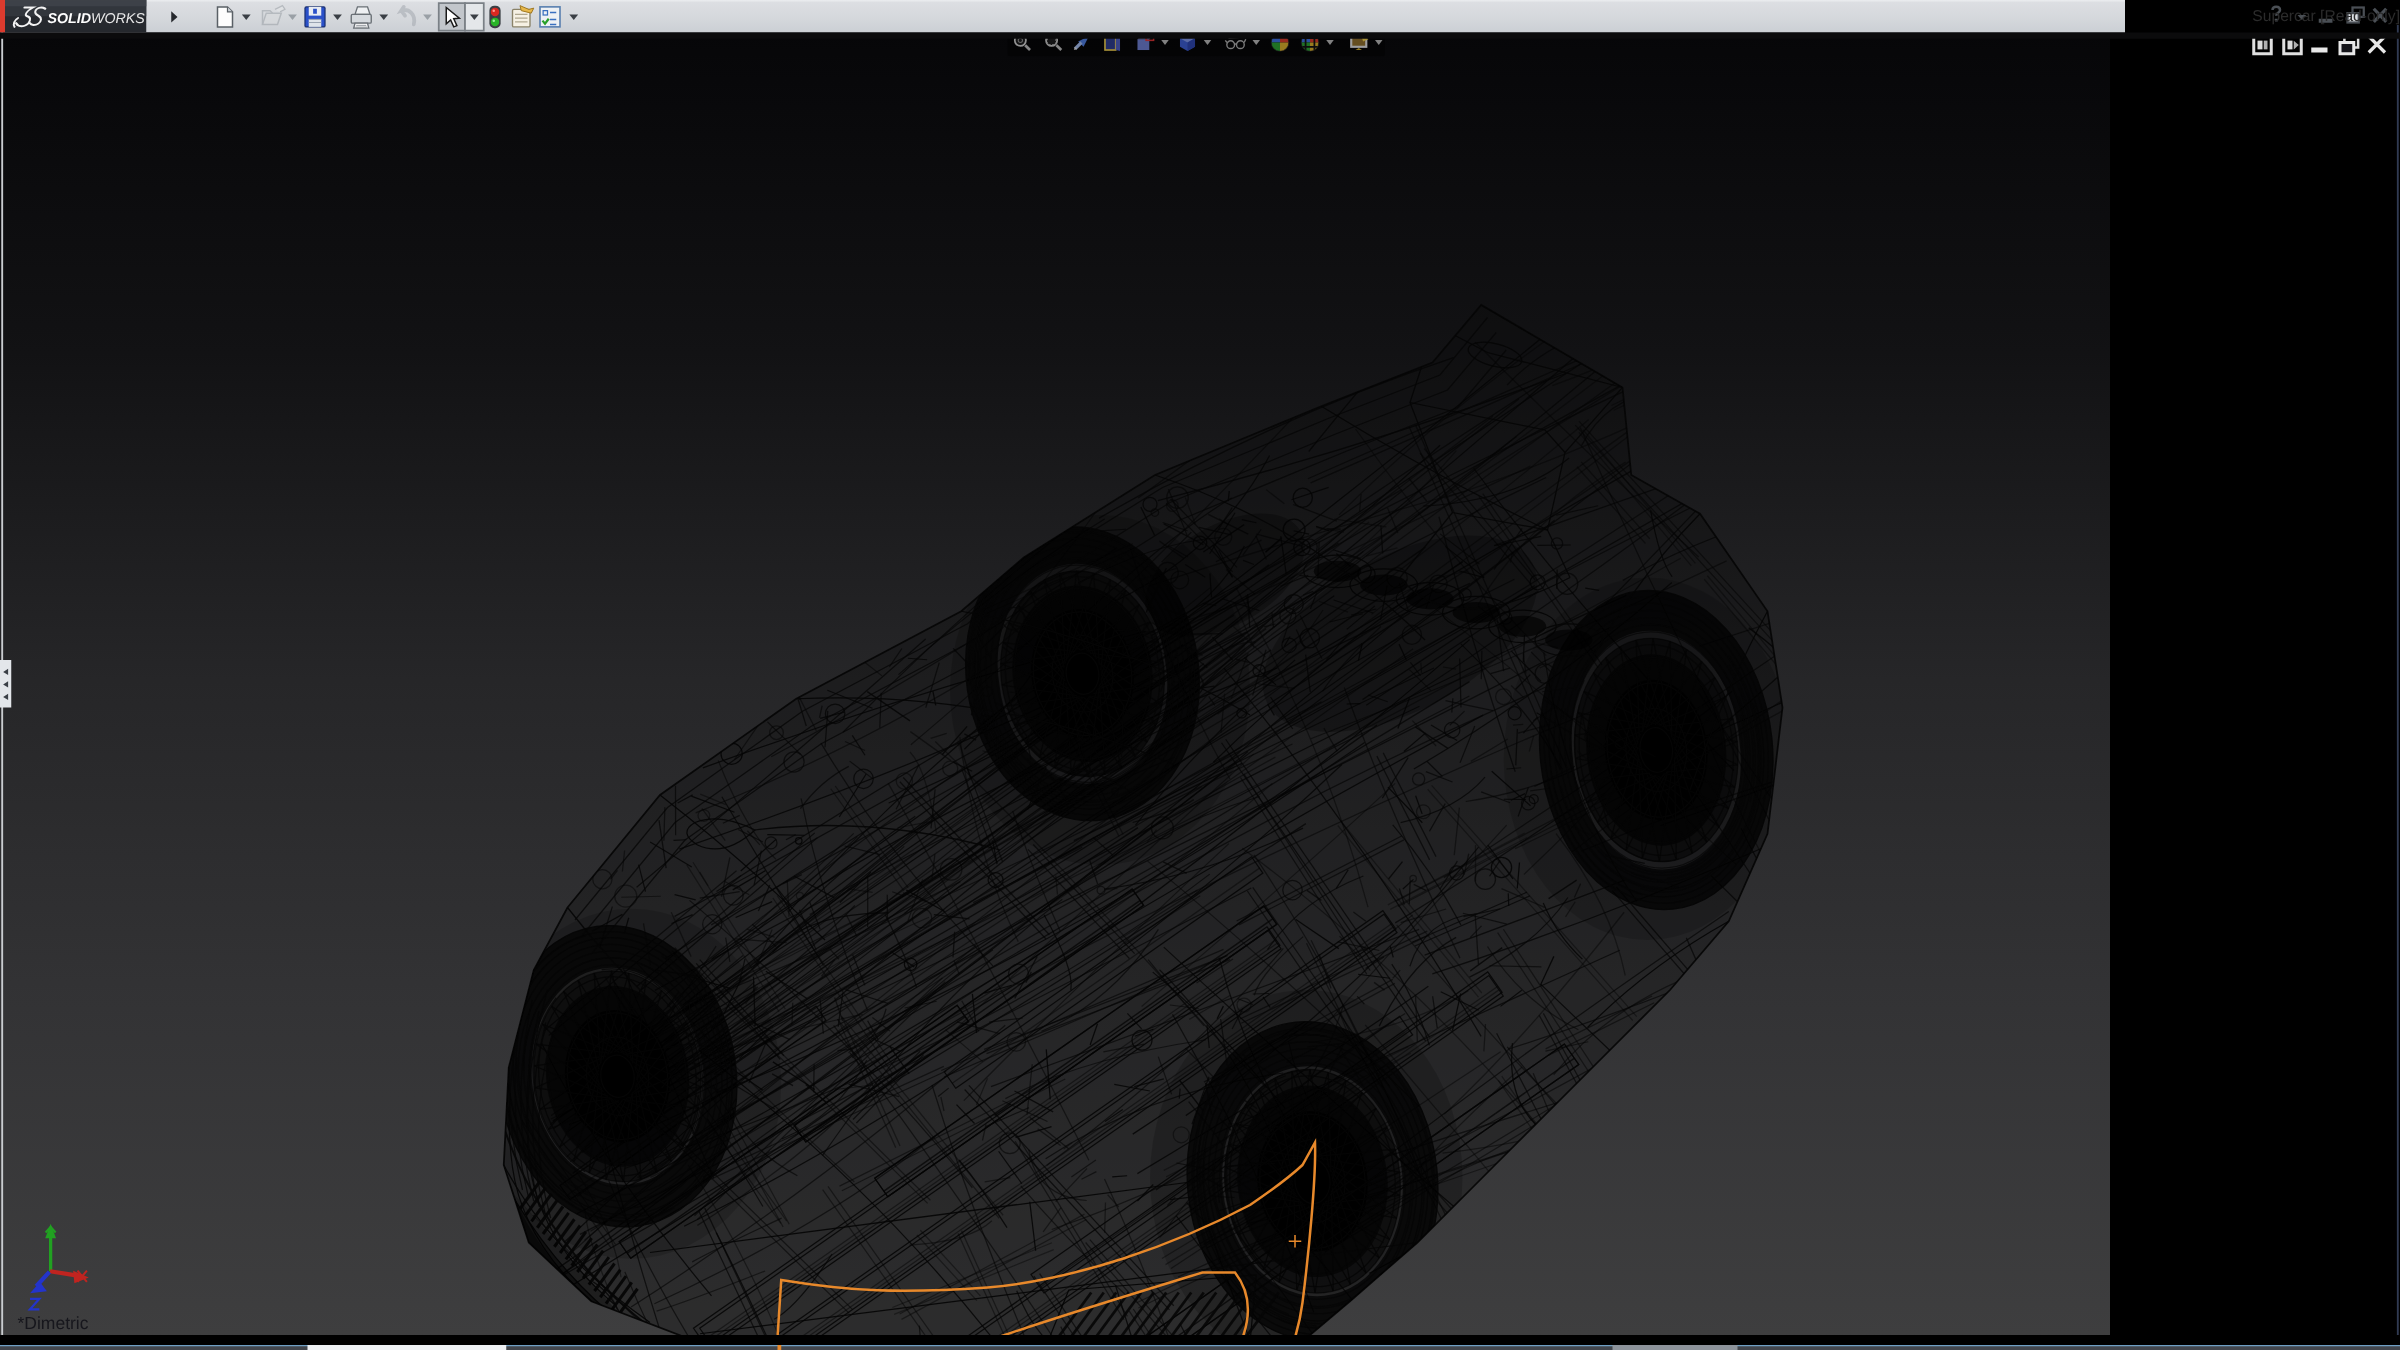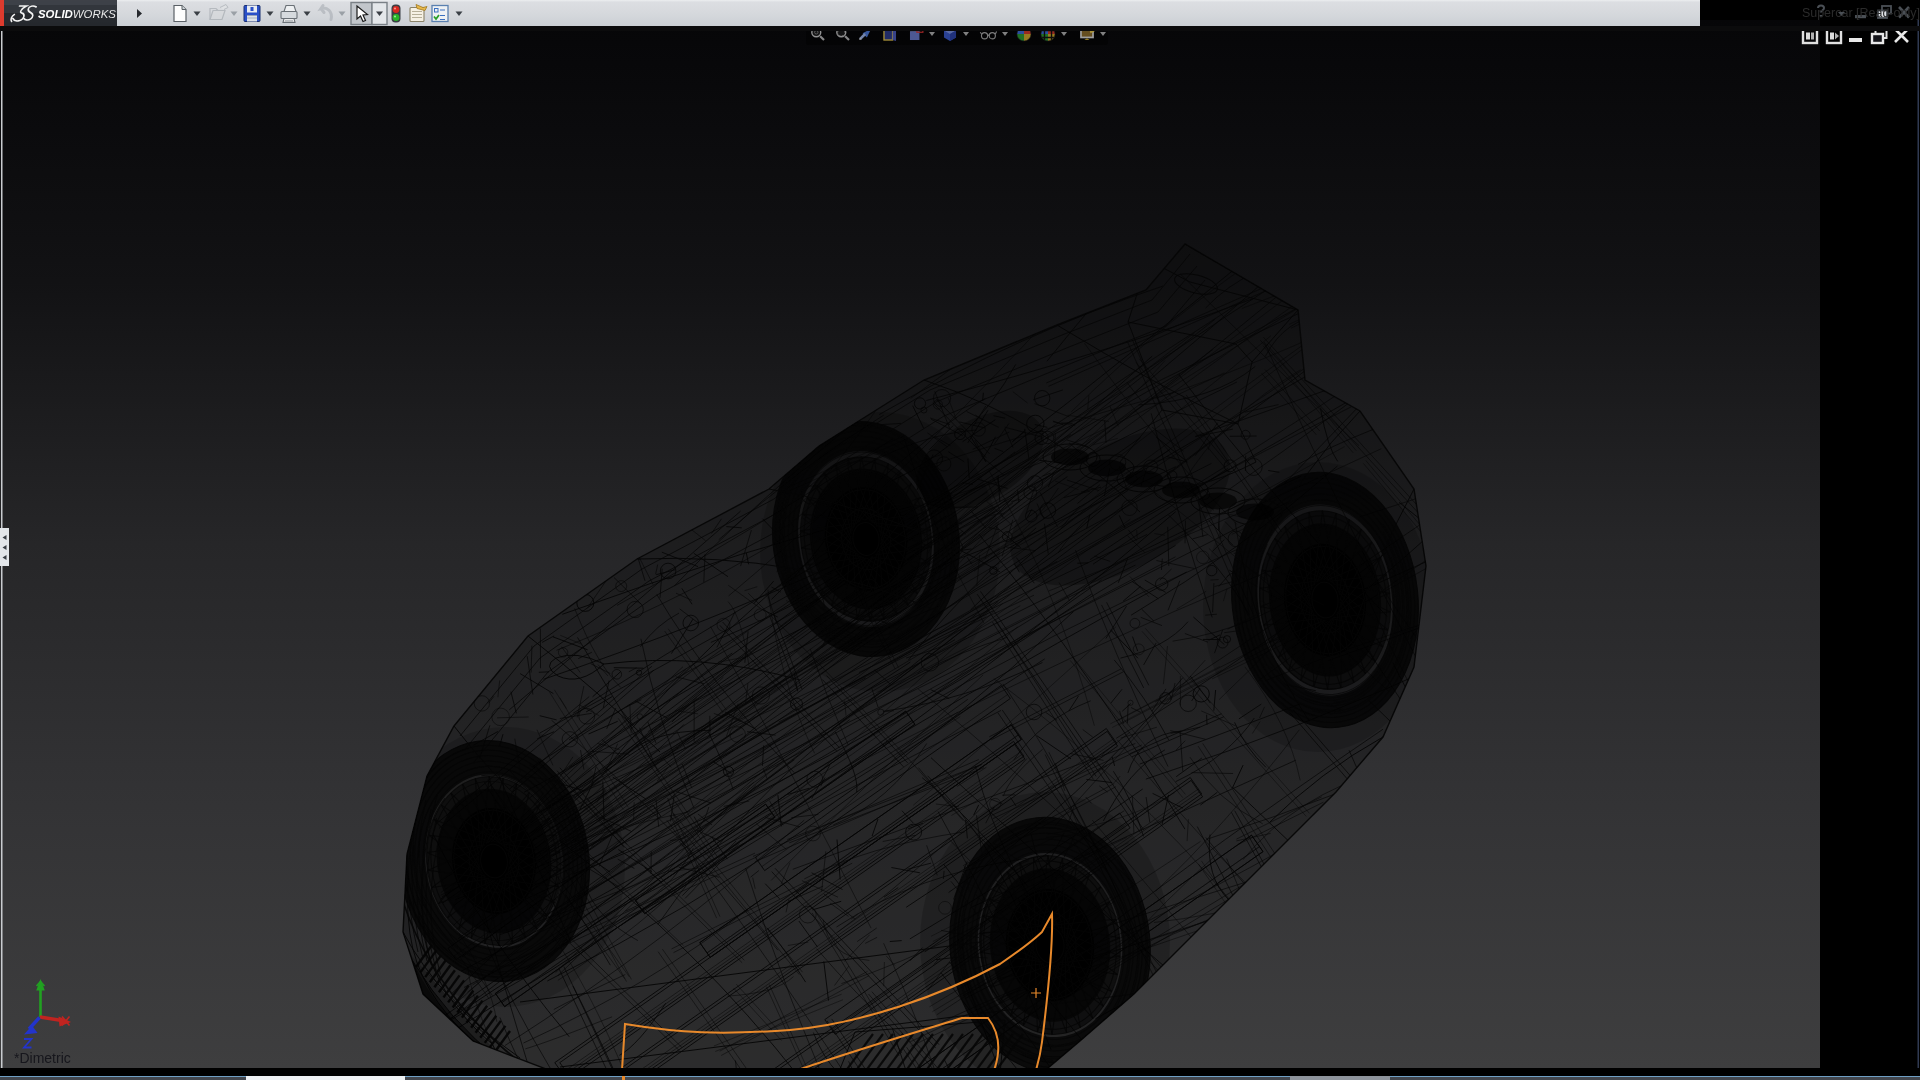--- a/index.html
+++ b/index.html
@@ -1,15 +1,15 @@
 <!DOCTYPE html>
 <html><head><meta charset="utf-8"><style>
 html,body{margin:0;padding:0;width:1920px;height:1080px;overflow:hidden;
  font-family:"Liberation Sans",sans-serif;background:#000}
-#viewport{position:absolute;left:0;top:20px;width:1820px;height:1048px;
+#viewport{position:absolute;left:0;top:20px;width:1688px;height:1048px;
  background:linear-gradient(#060608 0%,#121214 25%,#262628 50%,#333335 75%,#3e3e3f 100%)}
 #titlebar{position:absolute;left:0;top:0;width:1700px;height:26px;transform:translateZ(0);
  background:linear-gradient(#eceef0 0%,#dcdee2 8%,#d5d8dc 55%,#cbcfd4 100%)}
 #blackband{position:absolute;left:0;top:26px;width:1920px;height:5px;background:#0b0b0c}
 #titletext{position:absolute;left:0;top:0;width:1920px;height:26px;text-align:right;
  line-height:26px;font-size:12.5px;color:#2b2b2b}
 .abs{position:absolute}
 </style></head><body>
 <div id="viewport"><svg width="1920" height="1048" viewBox="0 0 1920 1048">
       <rect x="1" y="0" width="1.5" height="1048" fill="#c9ccd0"></rect>

